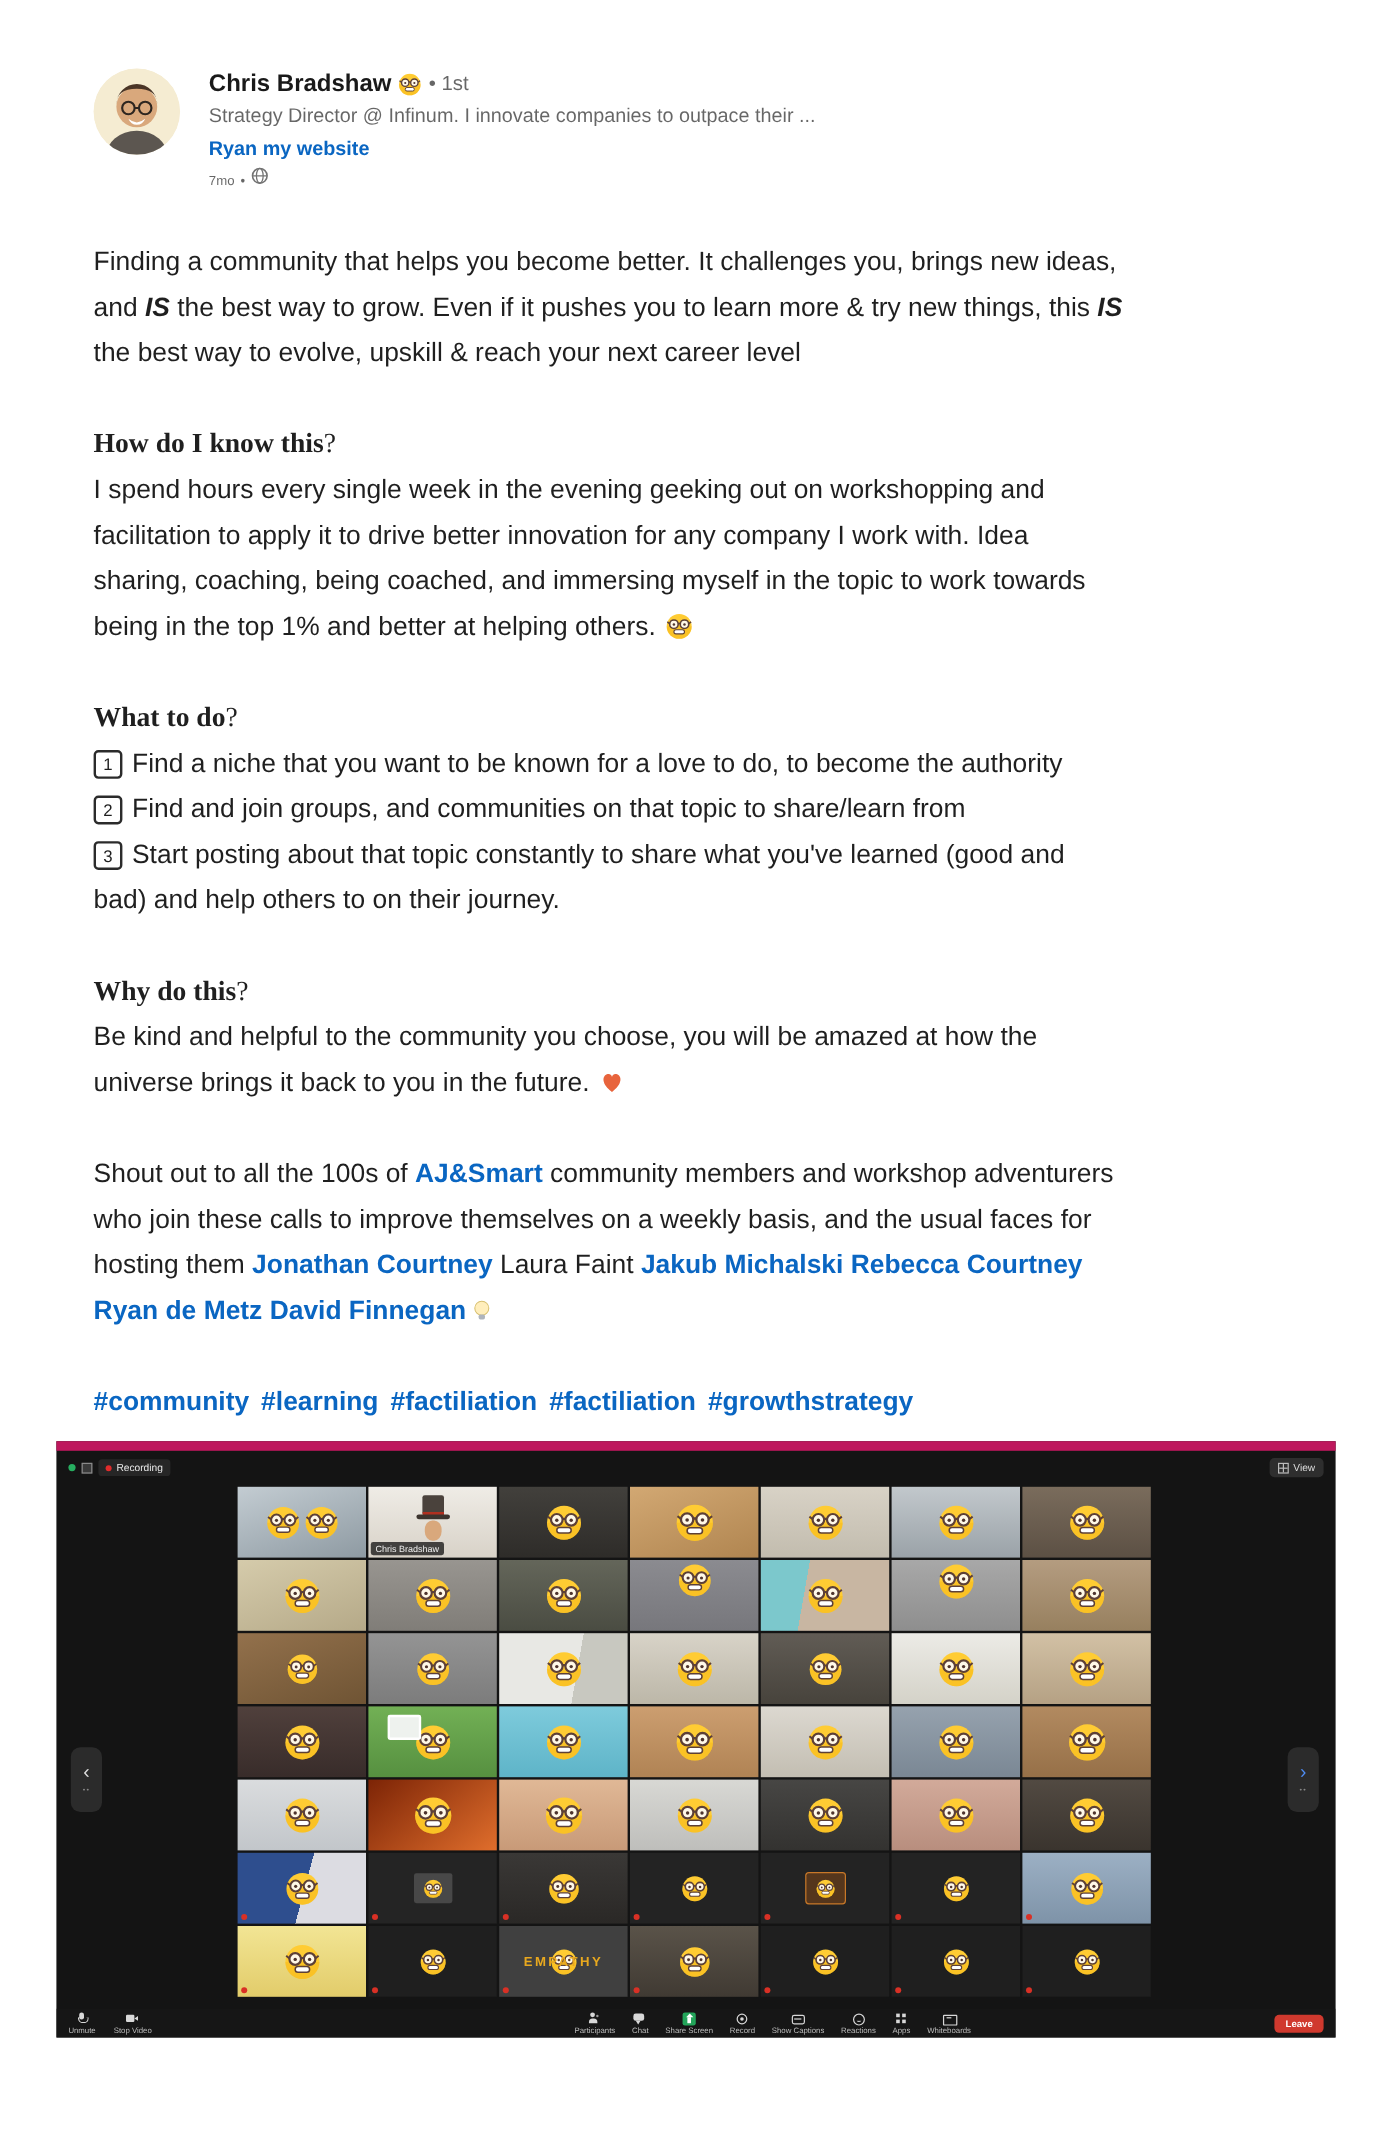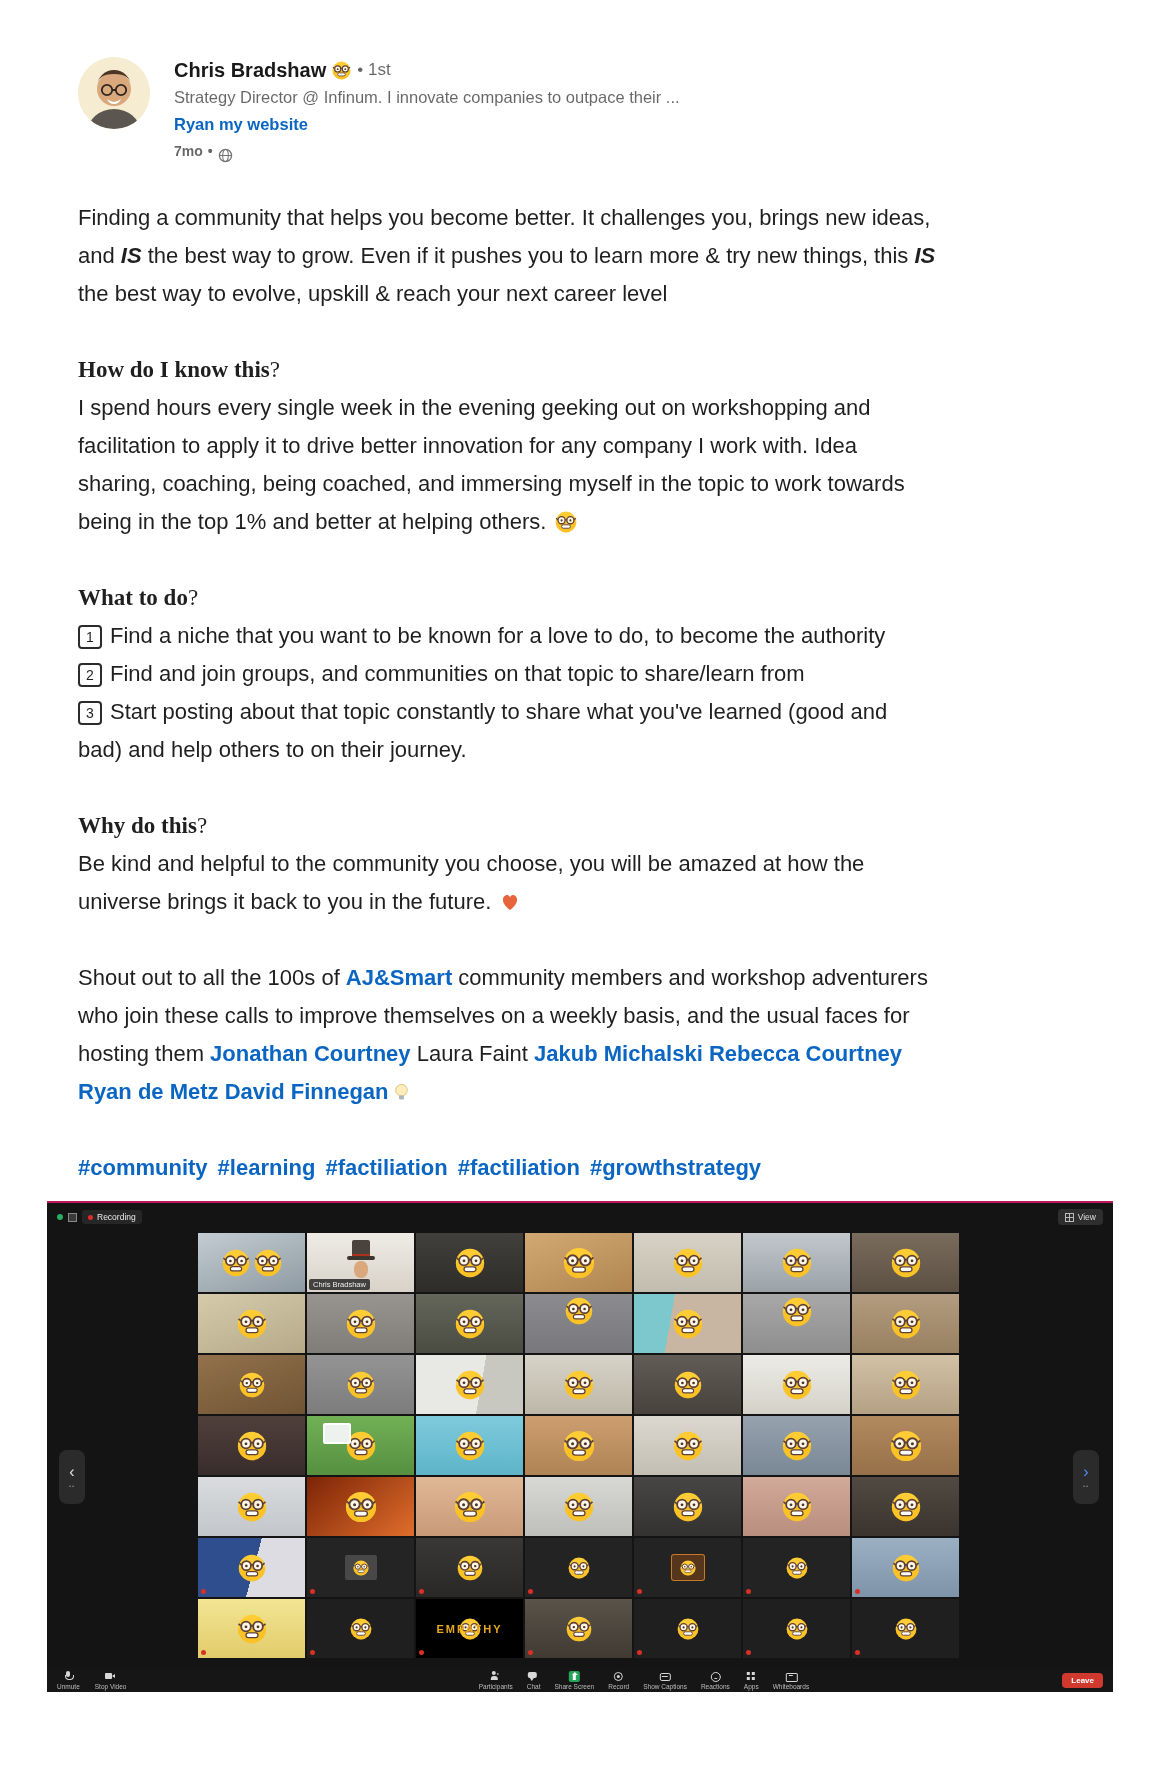--- a/index.html
+++ b/index.html
@@ -7,34 +7,34 @@
   .post{position:relative;width:1160px;margin-top:24px;}
   
   .header{display:flex;margin:57px 78px 0 78px;}
   .avatar{width:72px;height:72px;border-radius:50%;overflow:hidden;flex:none;background:#f5ecd2;}
   .hinfo{margin-left:24px;}
   .name-line{font-size:20px;line-height:26px;color:rgba(0,0,0,.9);display:flex;align-items:center;gap:6px;}
   .name{font-weight:bold;}
   .degree{color:rgba(0,0,0,.6);font-size:17px;}
   .headline{font-size:16.5px;line-height:24px;color:rgba(0,0,0,.6);margin-top:2px;}
   .website{display:inline-block;font-size:16.5px;line-height:26px;font-weight:bold;color:#0a66c2;text-decoration:none;margin-top:2px;cursor:pointer;}
-  .time{font-size:14px;line-height:24px;color:rgba(0,0,0,.6);display:flex;align-items:flex-end;gap:5px;margin-top:2px;font-weight:bold;}
+  .time{font-size:11px;line-height:24px;color:rgba(0,0,0,.6);display:flex;align-items:flex-start;gap:5px;margin-top:2px;}
   
   .body-text{margin:36px 78px 0 78px;width:858px;font-size:22px;line-height:38px;color:rgba(0,0,0,.88);}
   .body-text p{margin:0;}
   .body-text p.sec{margin-top:38px;}
   .bi{font-weight:bold;font-style:italic;}
   .h{font-family:"Liberation Serif",serif;font-weight:bold;font-size:23px;}
   .hq{font-weight:normal;}
   .numbox{display:inline-block;width:20px;height:20px;border:2px solid #2b2b2b;border-radius:4px;text-align:center;line-height:20px;font-size:14px;vertical-align:1px;margin-right:8px;background:#fff;}
   .lnk{color:#0a66c2;font-weight:bold;text-decoration:none;cursor:pointer;}
   .tags a{color:#0a66c2;font-weight:bold;text-decoration:none;margin-right:10px;cursor:pointer;}
   .emoji-inline{vertical-align:-4px;margin-left:2px;}
   
-  .zoom-img{position:relative;width:1066px;height:489px;margin:14px 0 0 47px;background:#141414;border-top:2px solid #be185d;overflow:hidden;cursor:pointer;}
+  .zoom-img{position:relative;width:1066px;height:489px;margin:14px 0 0 47px;background:#141414;border-top:8px solid #be185d;overflow:hidden;cursor:pointer;}
   .ztop-left{position:absolute;left:10px;top:7px;display:flex;align-items:center;gap:5px;}
   .gdot{width:6px;height:6px;border-radius:50%;background:#27ae60;}
   .licon{width:7px;height:7px;border:1px solid #8a8a8a;background:#3a3a3a;}
   .recpill{display:flex;align-items:center;gap:4px;background:#262626;border-radius:3px;padding:2px 6px;}
   .rdot{width:5px;height:5px;border-radius:50%;background:#e02b2b;}
   .rectext{font-size:8.5px;color:#e8e8e8;}
   .viewbtn{position:absolute;right:10px;top:6px;display:flex;align-items:center;gap:4px;background:#2e2e2e;border-radius:4px;padding:3px 7px;}
   .vicon{width:7px;height:7px;border:1px solid #bbb;background:linear-gradient(#bbb,#bbb) 50% 0/1px 100% no-repeat,linear-gradient(#bbb,#bbb) 0 50%/100% 1px no-repeat;}
   .viewtext{font-size:8.5px;color:#ddd;}
   .zoom-grid{position:absolute;left:151px;top:30px;display:grid;grid-template-columns:repeat(7,107px);grid-auto-rows:59px;gap:2px;}
@@ -810,21 +810,21 @@
             <line x1="31.2" y1="14.2" x2="34.2" y2="11.8" stroke="#5D4037" stroke-width="2"></line>
             <circle cx="10.8" cy="15" r="5.8" fill="#FFF8E7" stroke="#5D4037" stroke-width="2.2"></circle>
             <circle cx="25.2" cy="15" r="5.8" fill="#FFF8E7" stroke="#5D4037" stroke-width="2.2"></circle>
             <line x1="16.6" y1="14" x2="19.4" y2="14" stroke="#5D4037" stroke-width="2.2"></line>
             <circle cx="10.8" cy="15.4" r="1.7" fill="#4E342E"></circle>
             <circle cx="25.2" cy="15.4" r="1.7" fill="#4E342E"></circle>
             <rect x="10.8" y="22.6" width="14.4" height="5.6" rx="2.8" fill="#FFFFFF" stroke="#5D4037" stroke-width="1.5"></rect>
           </svg>
           <span class="mut"></span>
         </div>
-        <div class="tile" style="background: #000000;">
+        <div class="tile" style="background: #404040;">
           <span class="empathy">EMPATHY</span>
           <svg width="22" height="22" viewBox="0 0 36 36" style="flex:none">
             <circle cx="18" cy="18" r="17" fill="#FFCC33"></circle>
             <path d="M1 18 a17 17 0 0 0 34 0 z" fill="#F5B718" opacity="0.5"></path>
             <line x1="4.8" y1="14.2" x2="1.8" y2="11.8" stroke="#5D4037" stroke-width="2"></line>
             <line x1="31.2" y1="14.2" x2="34.2" y2="11.8" stroke="#5D4037" stroke-width="2"></line>
             <circle cx="10.8" cy="15" r="5.8" fill="#FFF8E7" stroke="#5D4037" stroke-width="2.2"></circle>
             <circle cx="25.2" cy="15" r="5.8" fill="#FFF8E7" stroke="#5D4037" stroke-width="2.2"></circle>
             <line x1="16.6" y1="14" x2="19.4" y2="14" stroke="#5D4037" stroke-width="2.2"></line>
             <circle cx="10.8" cy="15.4" r="1.7" fill="#4E342E"></circle>

